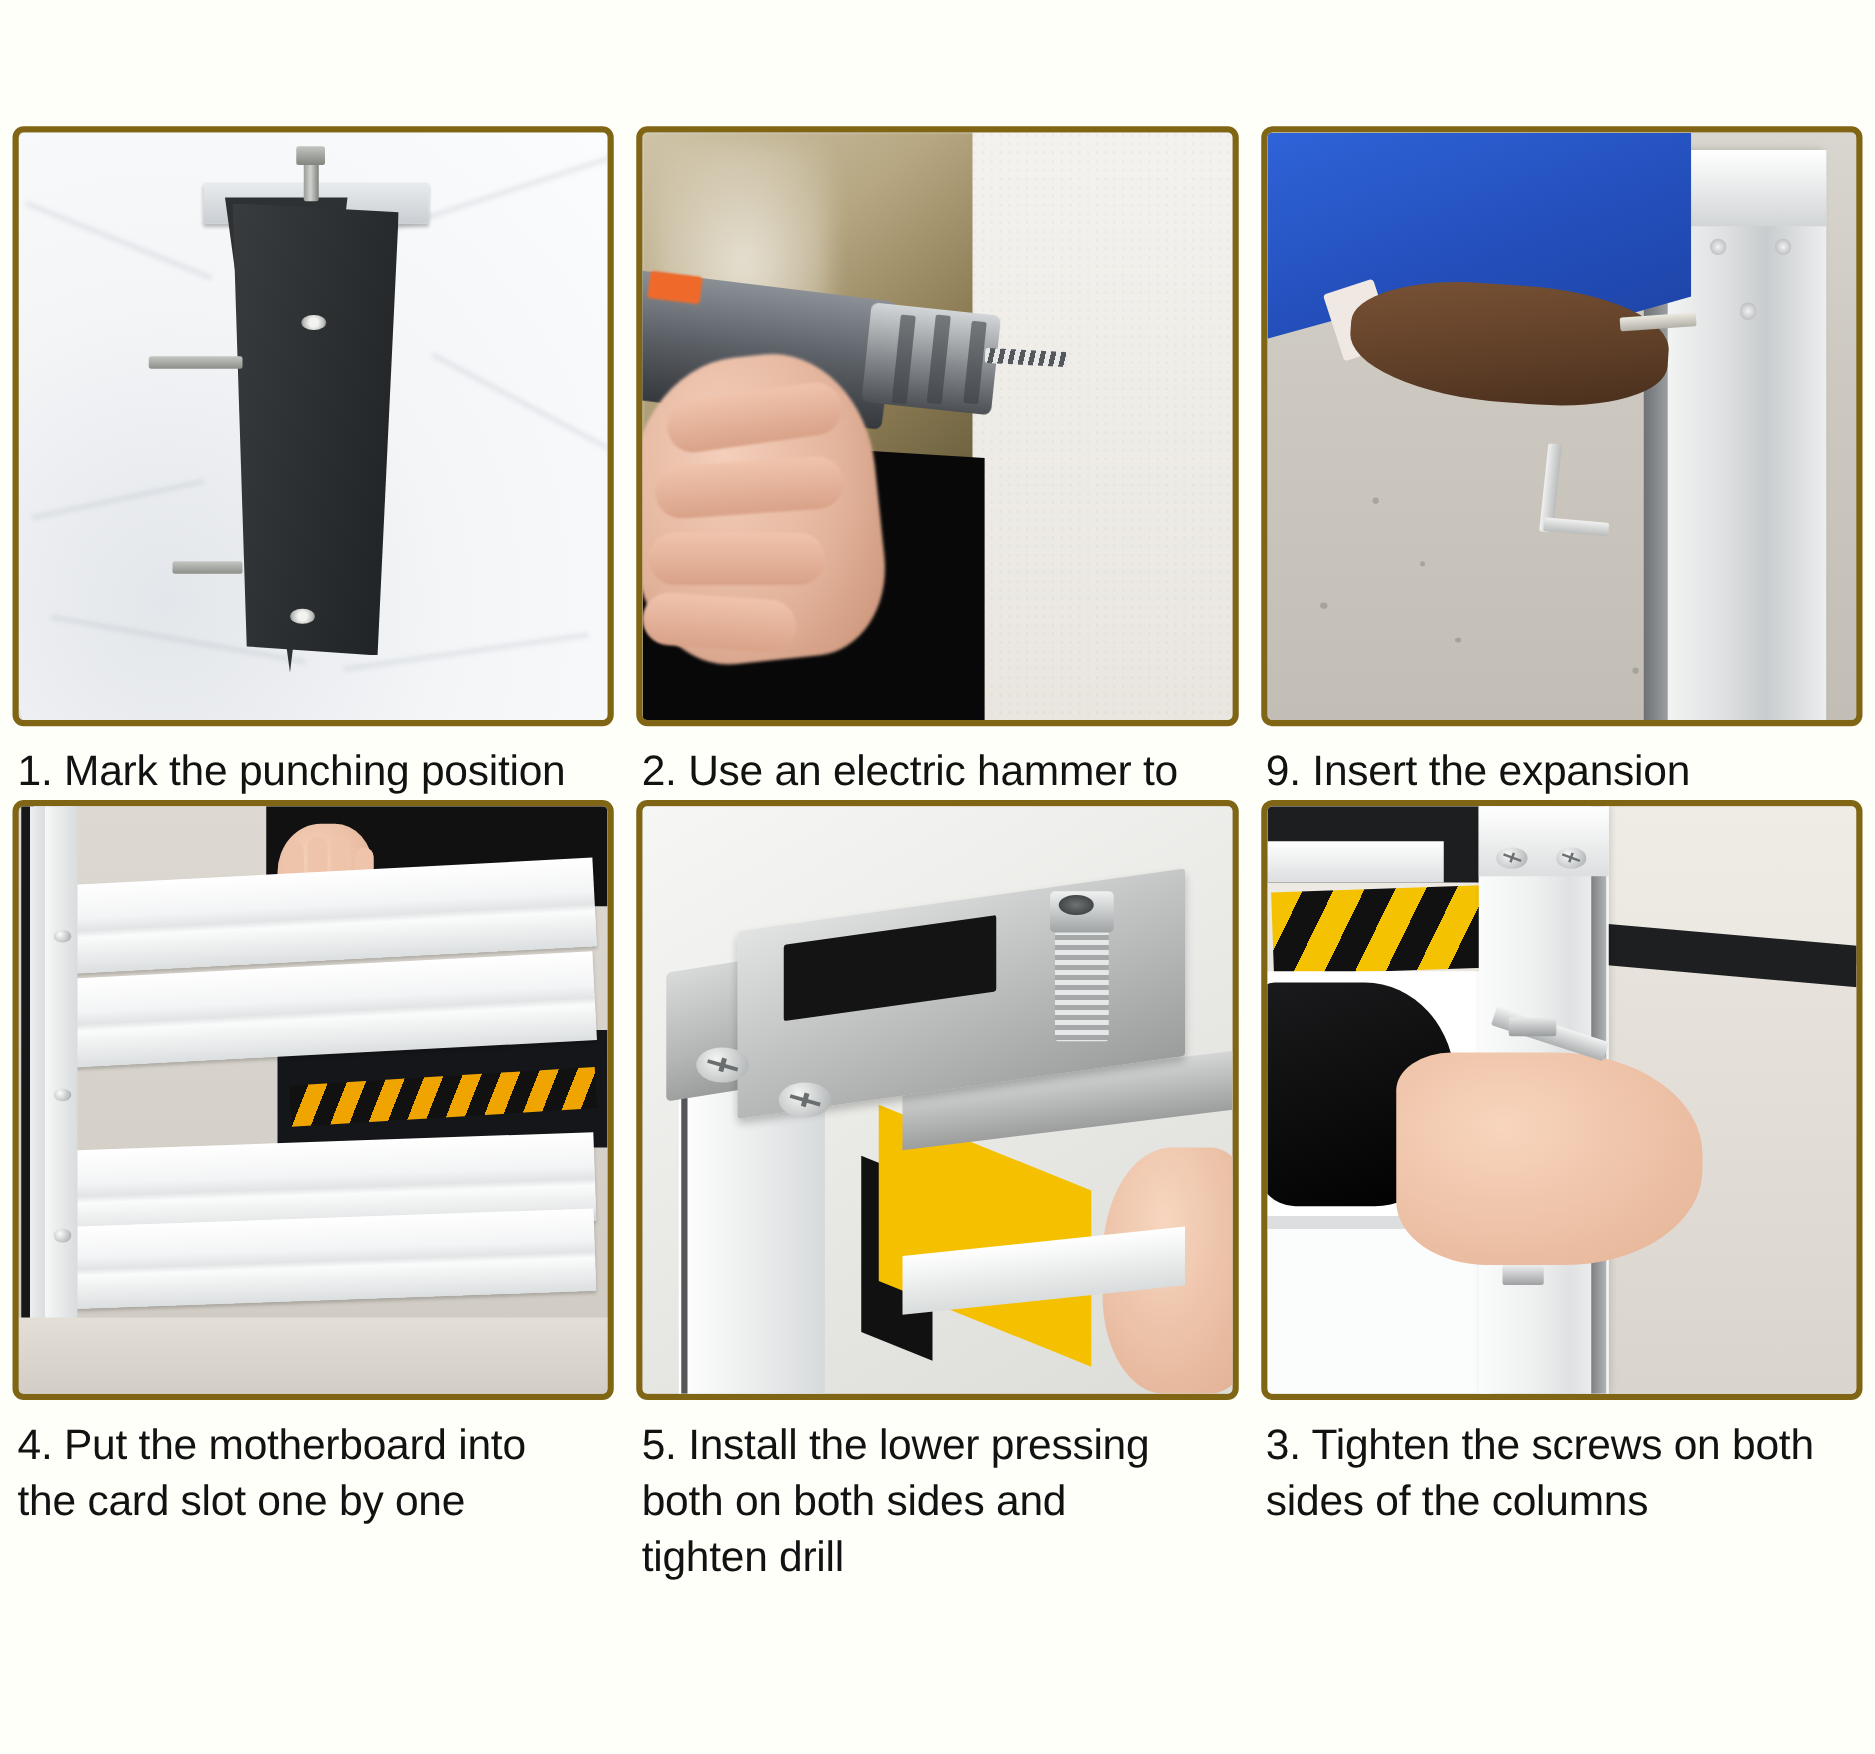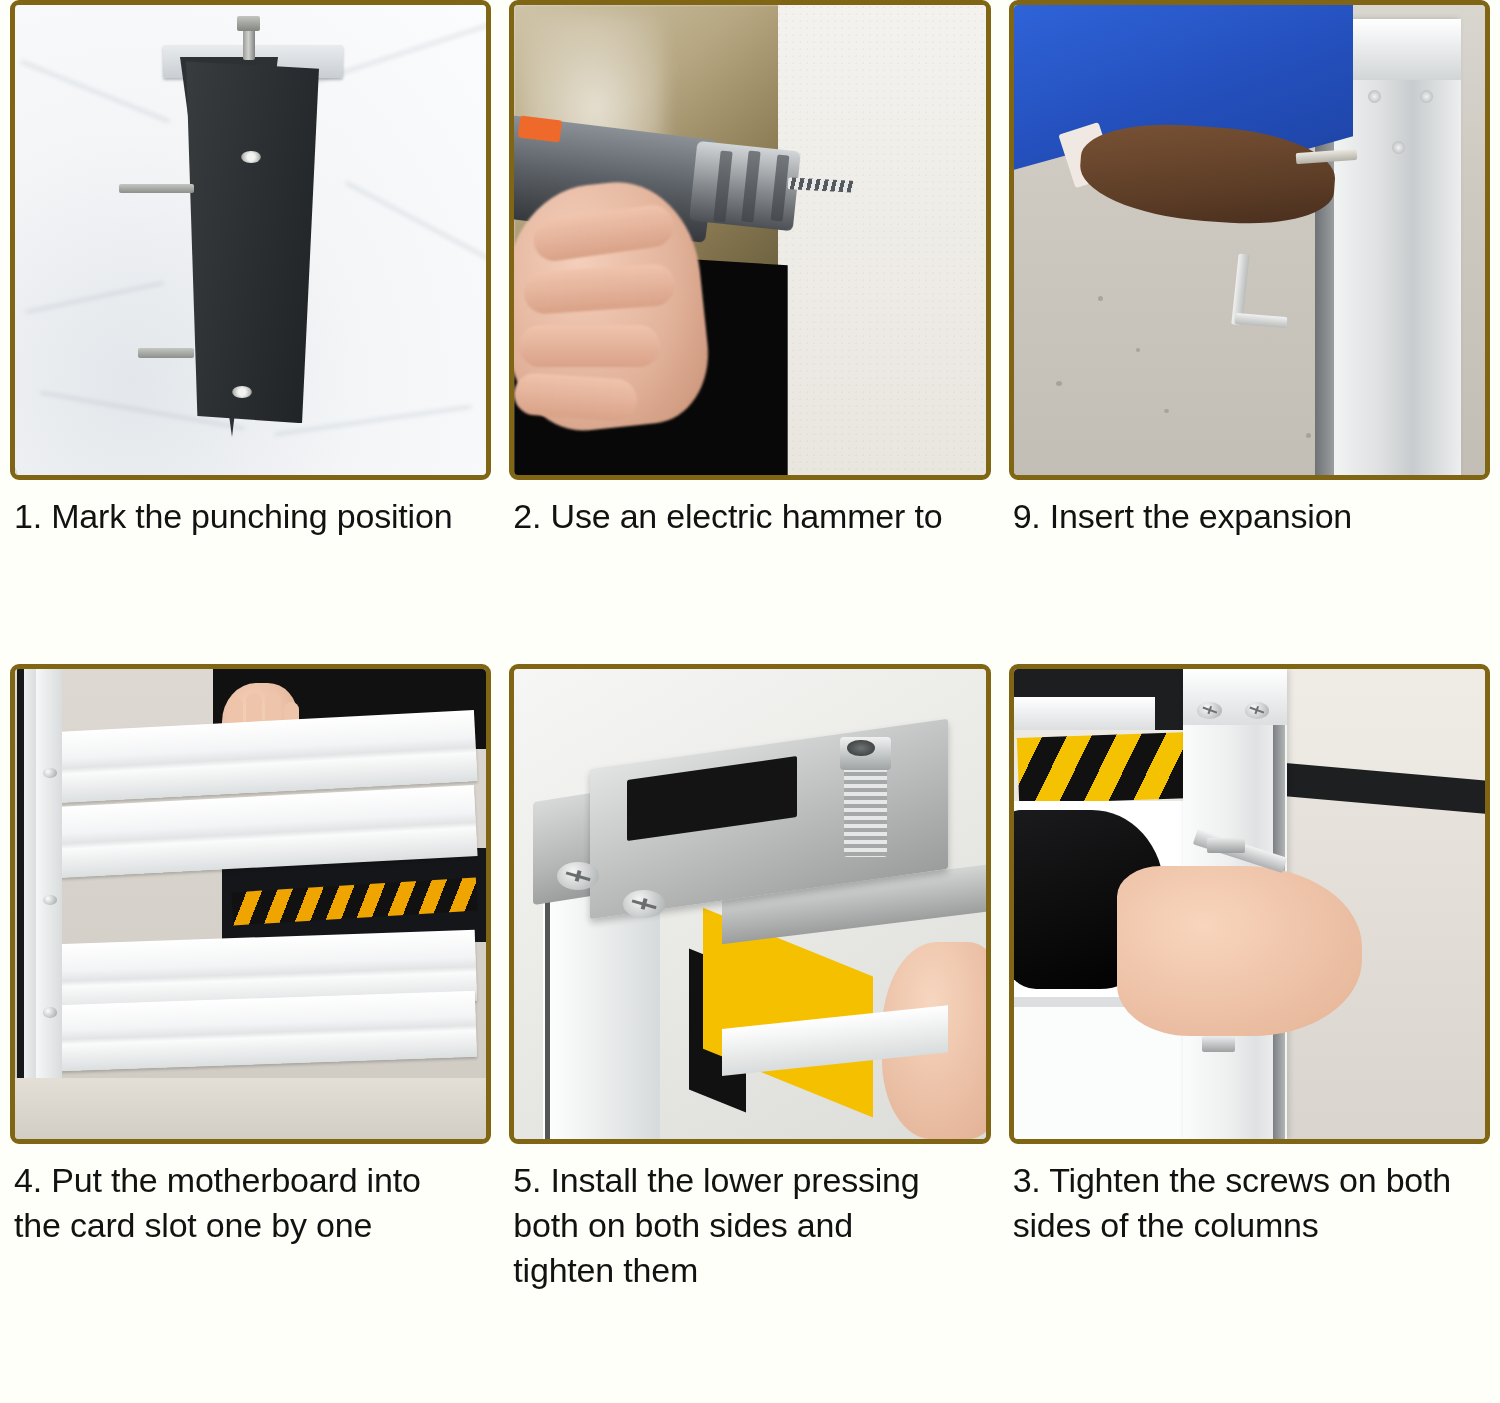--- a/index.html
+++ b/index.html
@@ -35,22 +35,22 @@
   
   .grid{
     position:relative;
     padding:0 10px;
     display:grid;
     grid-template-columns:repeat(3,1fr);
     column-gap:18px;
     row-gap:0;
   }
   .cell{display:flex;flex-direction:column;}
-  .row-top .cell{height:640px;}
-  .row-bot .cell{height:640px;margin-top:24px;}
+  .row-top .cell{height:640px;justify-content:flex-end;}
+  .row-bot .cell{height:640px;}
 
   .photo-frame{
     border:5px solid #806614;
     border-radius:9px;
     overflow:hidden;
     position:relative;
     background:#ddd;
   }
   .row-top .photo-frame{height:470px;}
   .row-bot .photo-frame{height:470px;}
@@ -515,21 +515,21 @@
           <div class="p5-bolt"></div>
           <div class="p5-boltHead"></div>
           <div class="p5-boltHole"></div>
           <div class="p5-pscrew" style="left:9%;top:41%;"></div>
           <div class="p5-pscrew" style="left:23%;top:47%;"></div>
         </div>
       </div>
       <div class="caption">
         <div>5. Install the lower pressing</div>
         <div>both on both sides and</div>
-        <div>tighten them</div>
+        <div>tighten drill</div>
       </div>
     </div>
 
     <div class="cell">
       <div class="photo-frame">
         <div class="photo">
           <div class="p6-wall"></div>
           <div class="p6-floor"></div>
           <div class="p6-basebd"></div>
           <div class="p6-topdark"></div>

